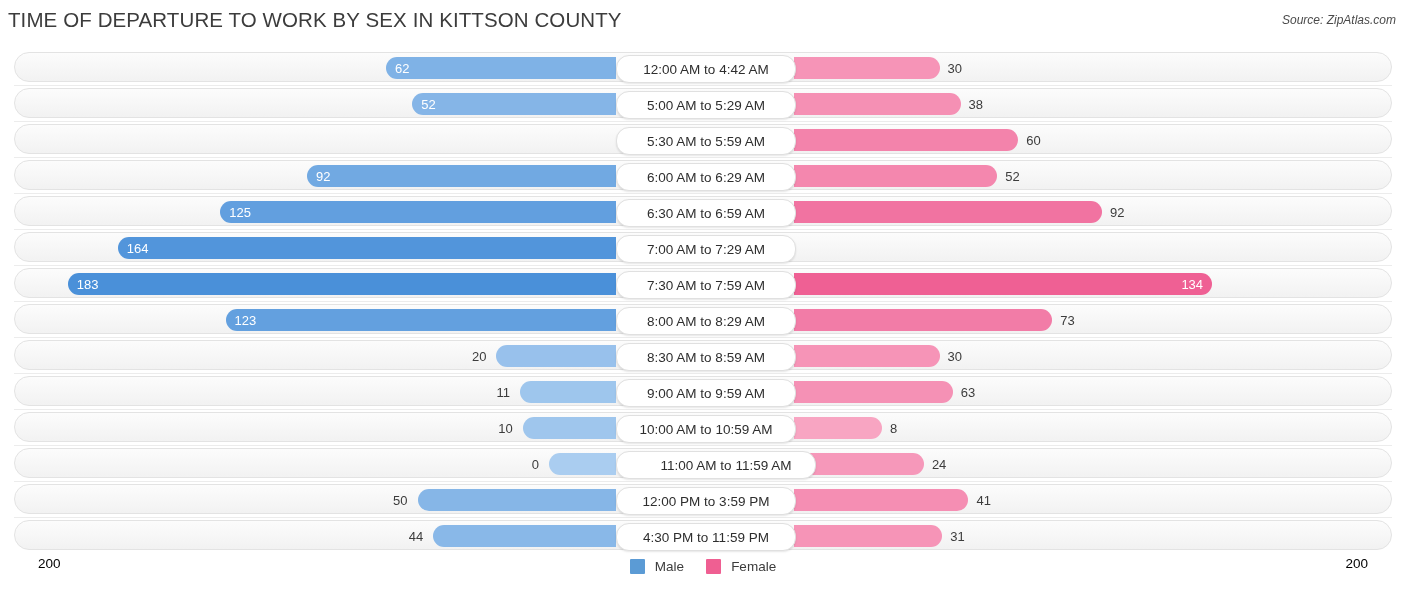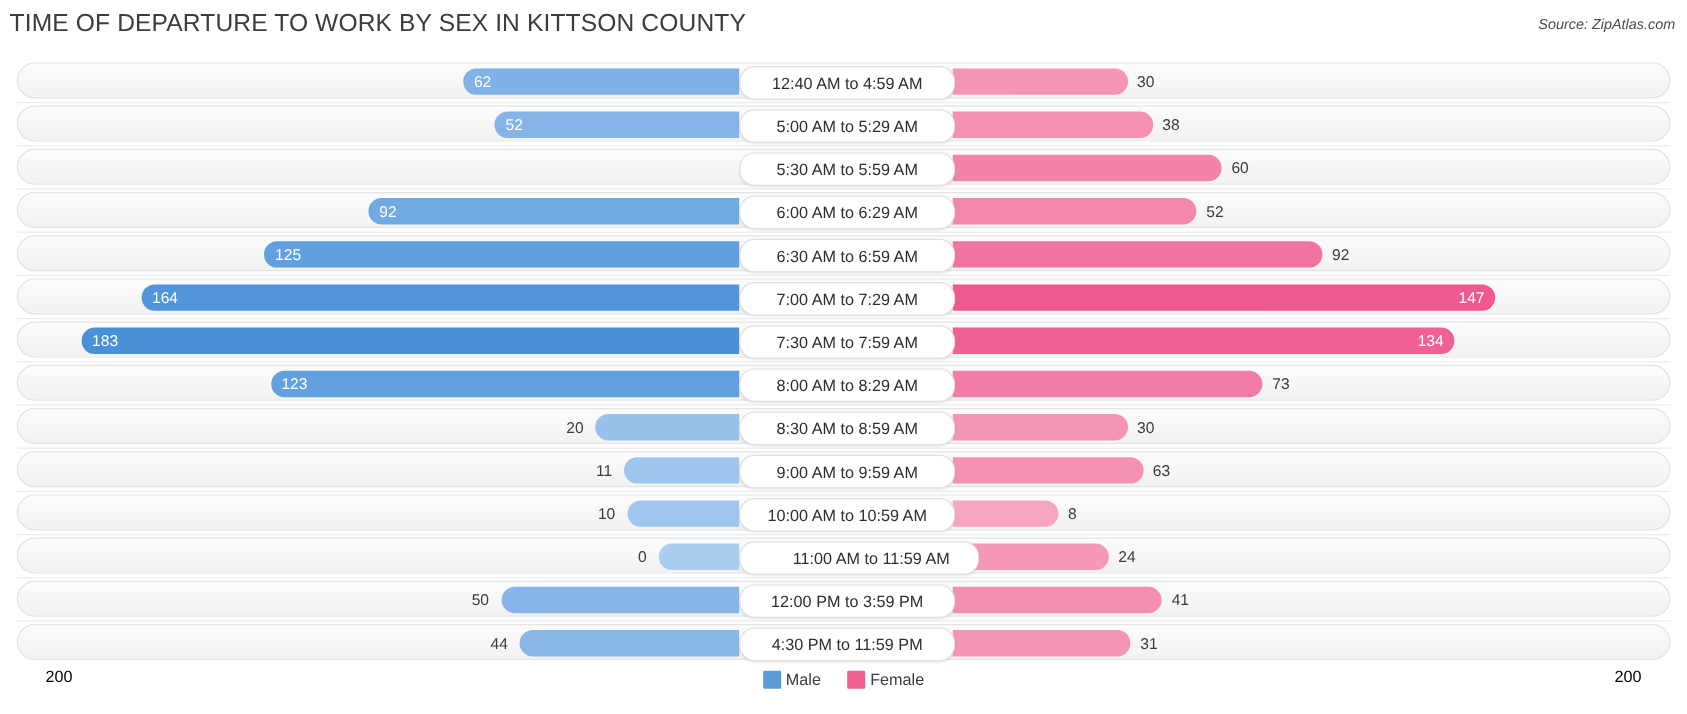--- a/index.html
+++ b/index.html
@@ -57,40 +57,40 @@
   .footer{position:absolute;left:0;top:556px;width:1406px;height:34px;}
   .axis{
     position:absolute;top:0;font-size:13.5px;color:#000000;
   }
   .axis.left{left:38px;}
   .axis.right{right:38px;}
   .legend{
     position:absolute;left:0;top:3px;width:1406px;
     display:flex;align-items:center;justify-content:center;gap:22px;
   }
-  .legitem{display:flex;align-items:center;gap:4px;}
+  .legitem{display:flex;align-items:center;gap:10px;}
   .swatch{width:15px;height:15px;border-radius:1px;display:block;}
   .legtext{font-size:13.5px;color:#3c3c3c;}
 </style>
 </head>
 <body>
 
 <div class="header">
   <div class="title">TIME OF DEPARTURE TO WORK BY SEX IN KITTSON COUNTY</div>
   <div class="source">Source: ZipAtlas.com</div>
 </div>
 
 <div class="chart" id="chart">
     <div class="row" style="top: 4px;">
       <div class="bar male" style="left: 370.94px; width: 230.06px; background: rgb(127, 178, 230);">
         <span class="inlabel">62</span>
       </div>
       <span class="outlabel" style="left: 932.6px; top: 15px;">30</span>
       <div class="bar female" style="left: 779px; width: 145.6px; background: rgb(246, 148, 183);"></div>
-      <div class="pill" style="left: 601px; width: 178px;">12:40 AM to 4:59 AM</div>
+      <div class="pill" style="left: 601px; width: 178px;">12:00 AM to 4:42 AM</div>
     </div>
     <div class="rowsep" style="top: 37px;"></div>
     <div class="row" style="top: 40px;">
       <div class="bar male" style="left: 397.24px; width: 203.76px; background: rgb(133, 181, 231);">
         <span class="inlabel">52</span>
       </div>
       <span class="outlabel" style="left: 953.56px; top: 15px;">38</span>
       <div class="bar female" style="left: 779px; width: 166.56px; background: rgb(245, 144, 180);"></div>
       <div class="pill" style="left: 601px; width: 178px;">5:00 AM to 5:29 AM</div>
     </div>
@@ -115,23 +115,20 @@
         <span class="inlabel">125</span>
       </div>
       <span class="outlabel" style="left: 1095.04px; top: 15px;">92</span>
       <div class="bar female" style="left: 779px; width: 308.04px; background: rgb(241, 115, 161);"></div>
       <div class="pill" style="left: 601px; width: 178px;">6:30 AM to 6:59 AM</div>
     </div>
     <div class="rowsep" style="top: 181px;"></div>
     <div class="row" style="top: 184px;">
       <div class="bar male" style="left: 102.68px; width: 498.32px; background: rgb(82, 149, 219);">
         <span class="inlabel">164</span>
-      </div>
-      <div class="bar female" style="left: 779px; width: 452.14px; background: rgb(238, 90, 144);">
-        <span class="inlabel">147</span>
       </div>
       <div class="pill" style="left: 601px; width: 178px;">7:00 AM to 7:29 AM</div>
     </div>
     <div class="rowsep" style="top: 217px;"></div>
     <div class="row" style="top: 220px;">
       <div class="bar male" style="left: 52.71px; width: 548.29px; background: rgb(74, 144, 217);">
         <span class="inlabel">183</span>
       </div>
       <div class="bar female" style="left: 779px; width: 418.08px; background: rgb(239, 96, 148);">
         <span class="inlabel">134</span>

